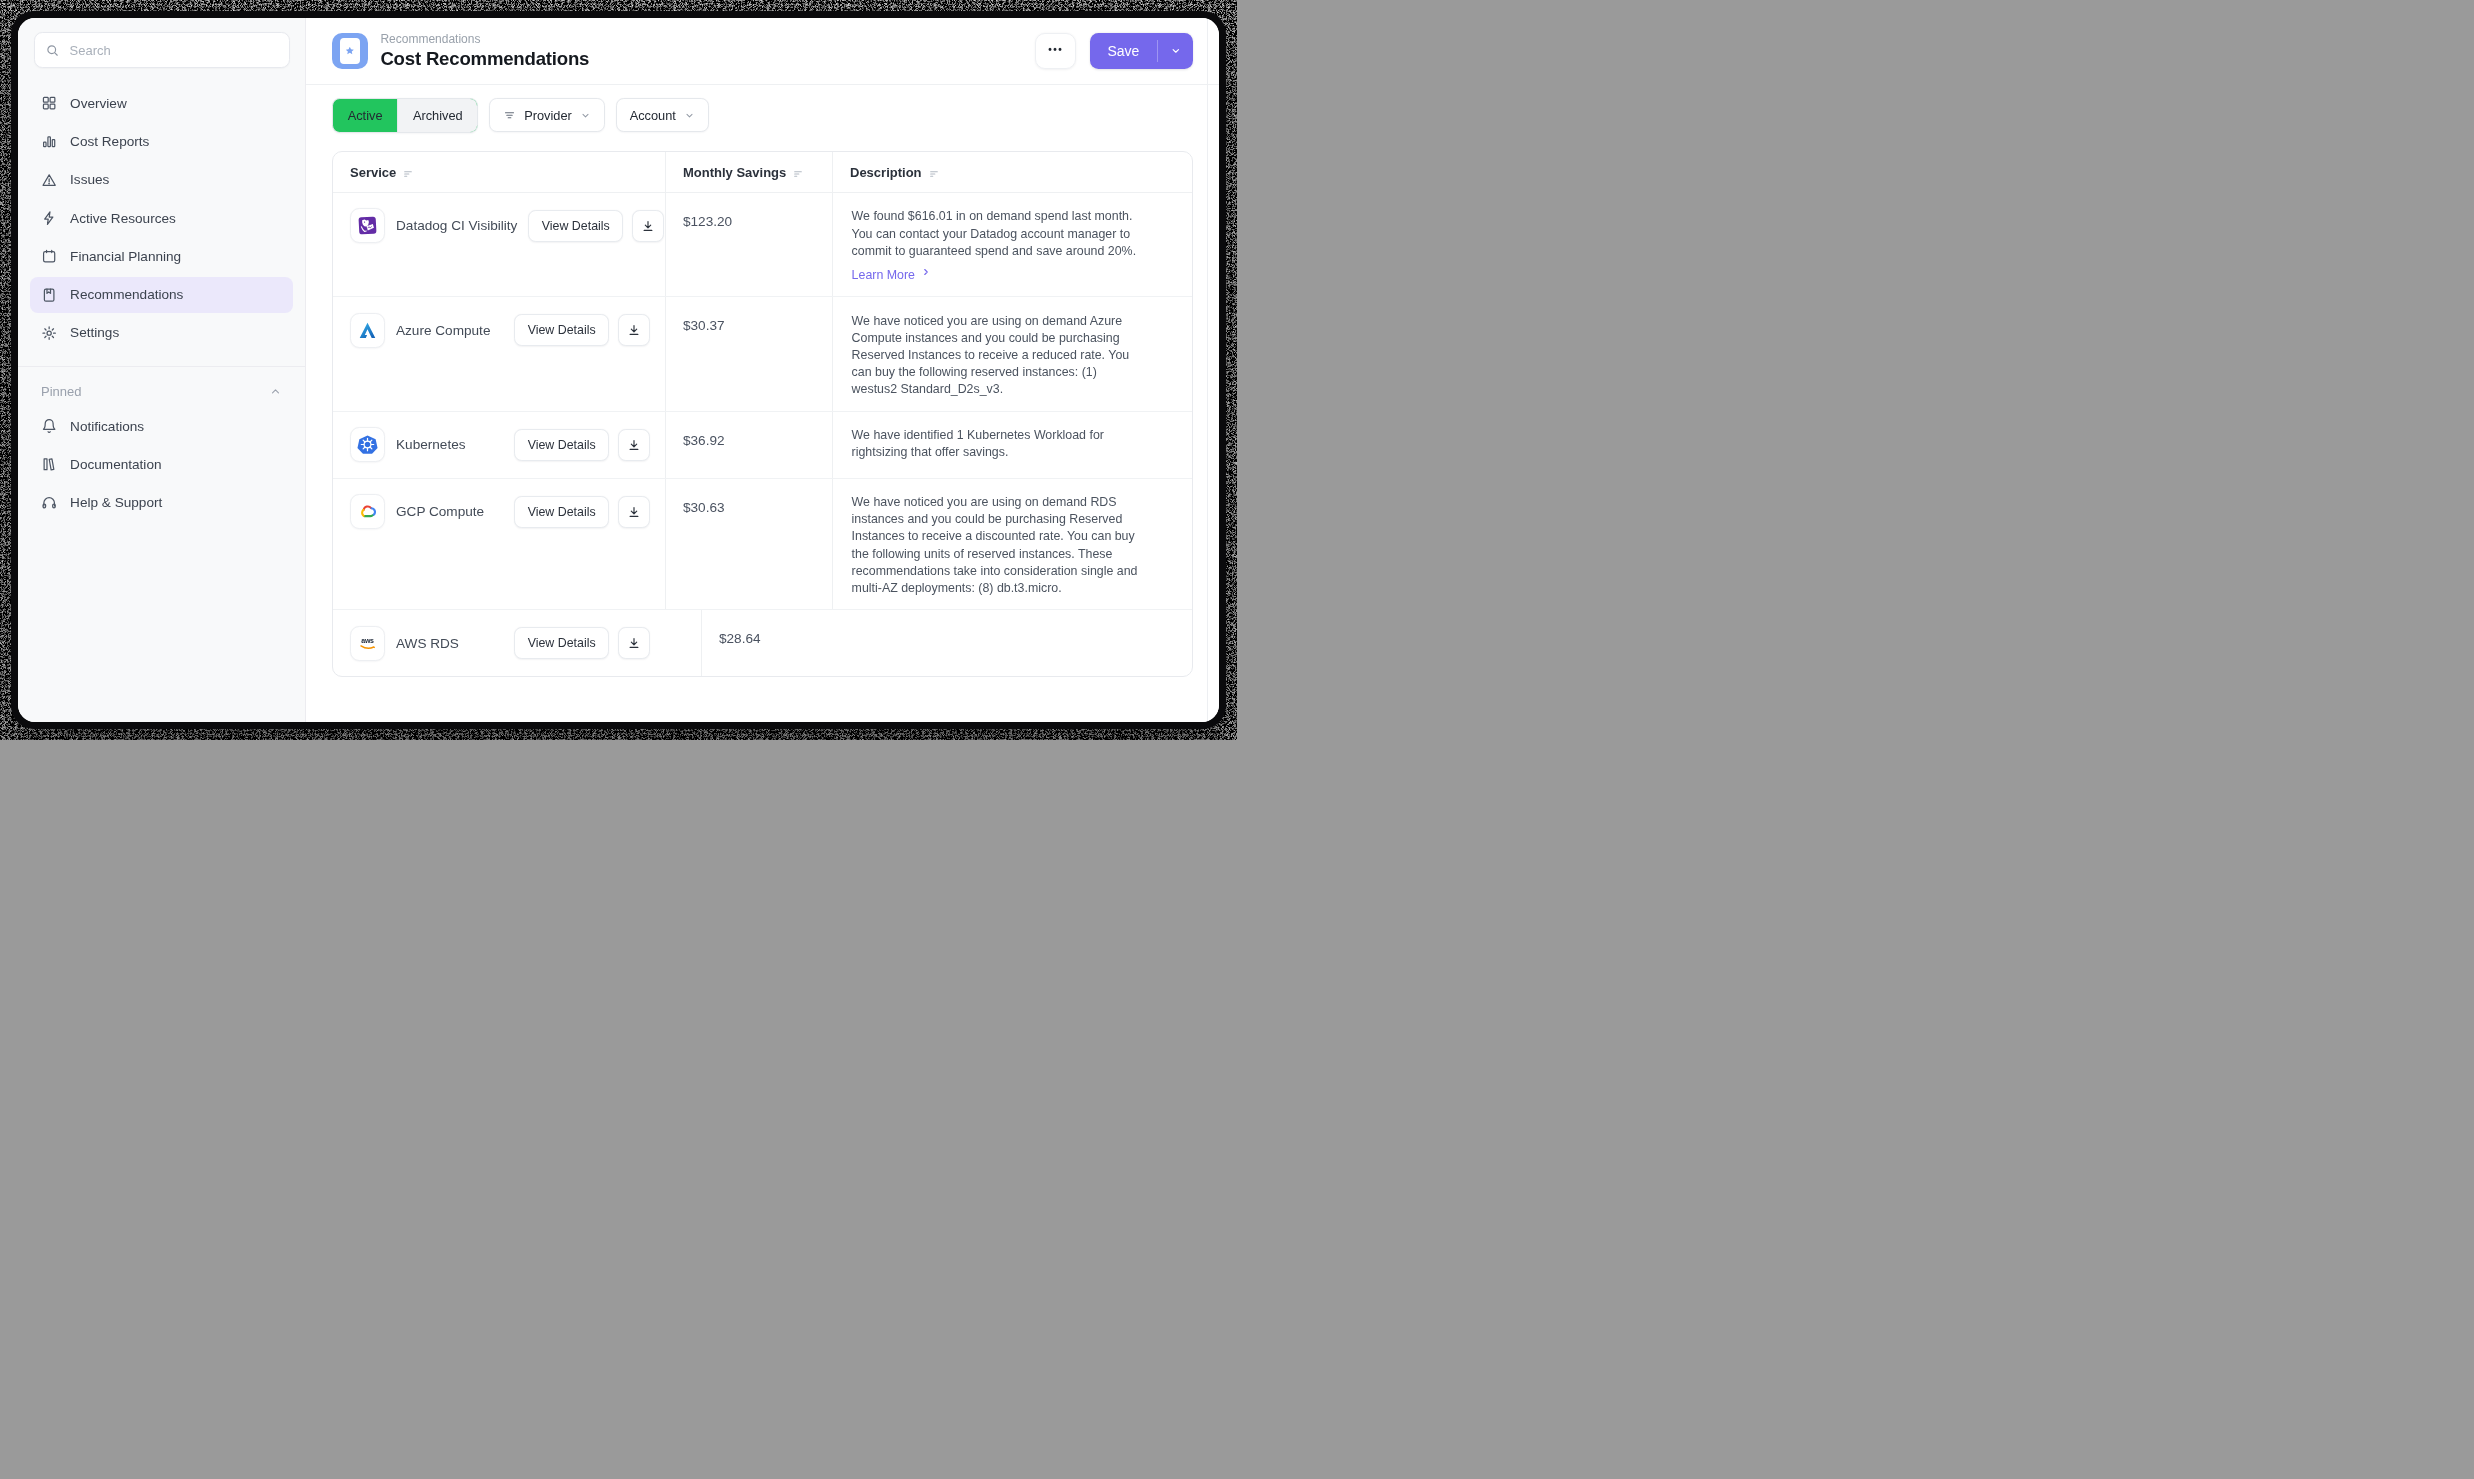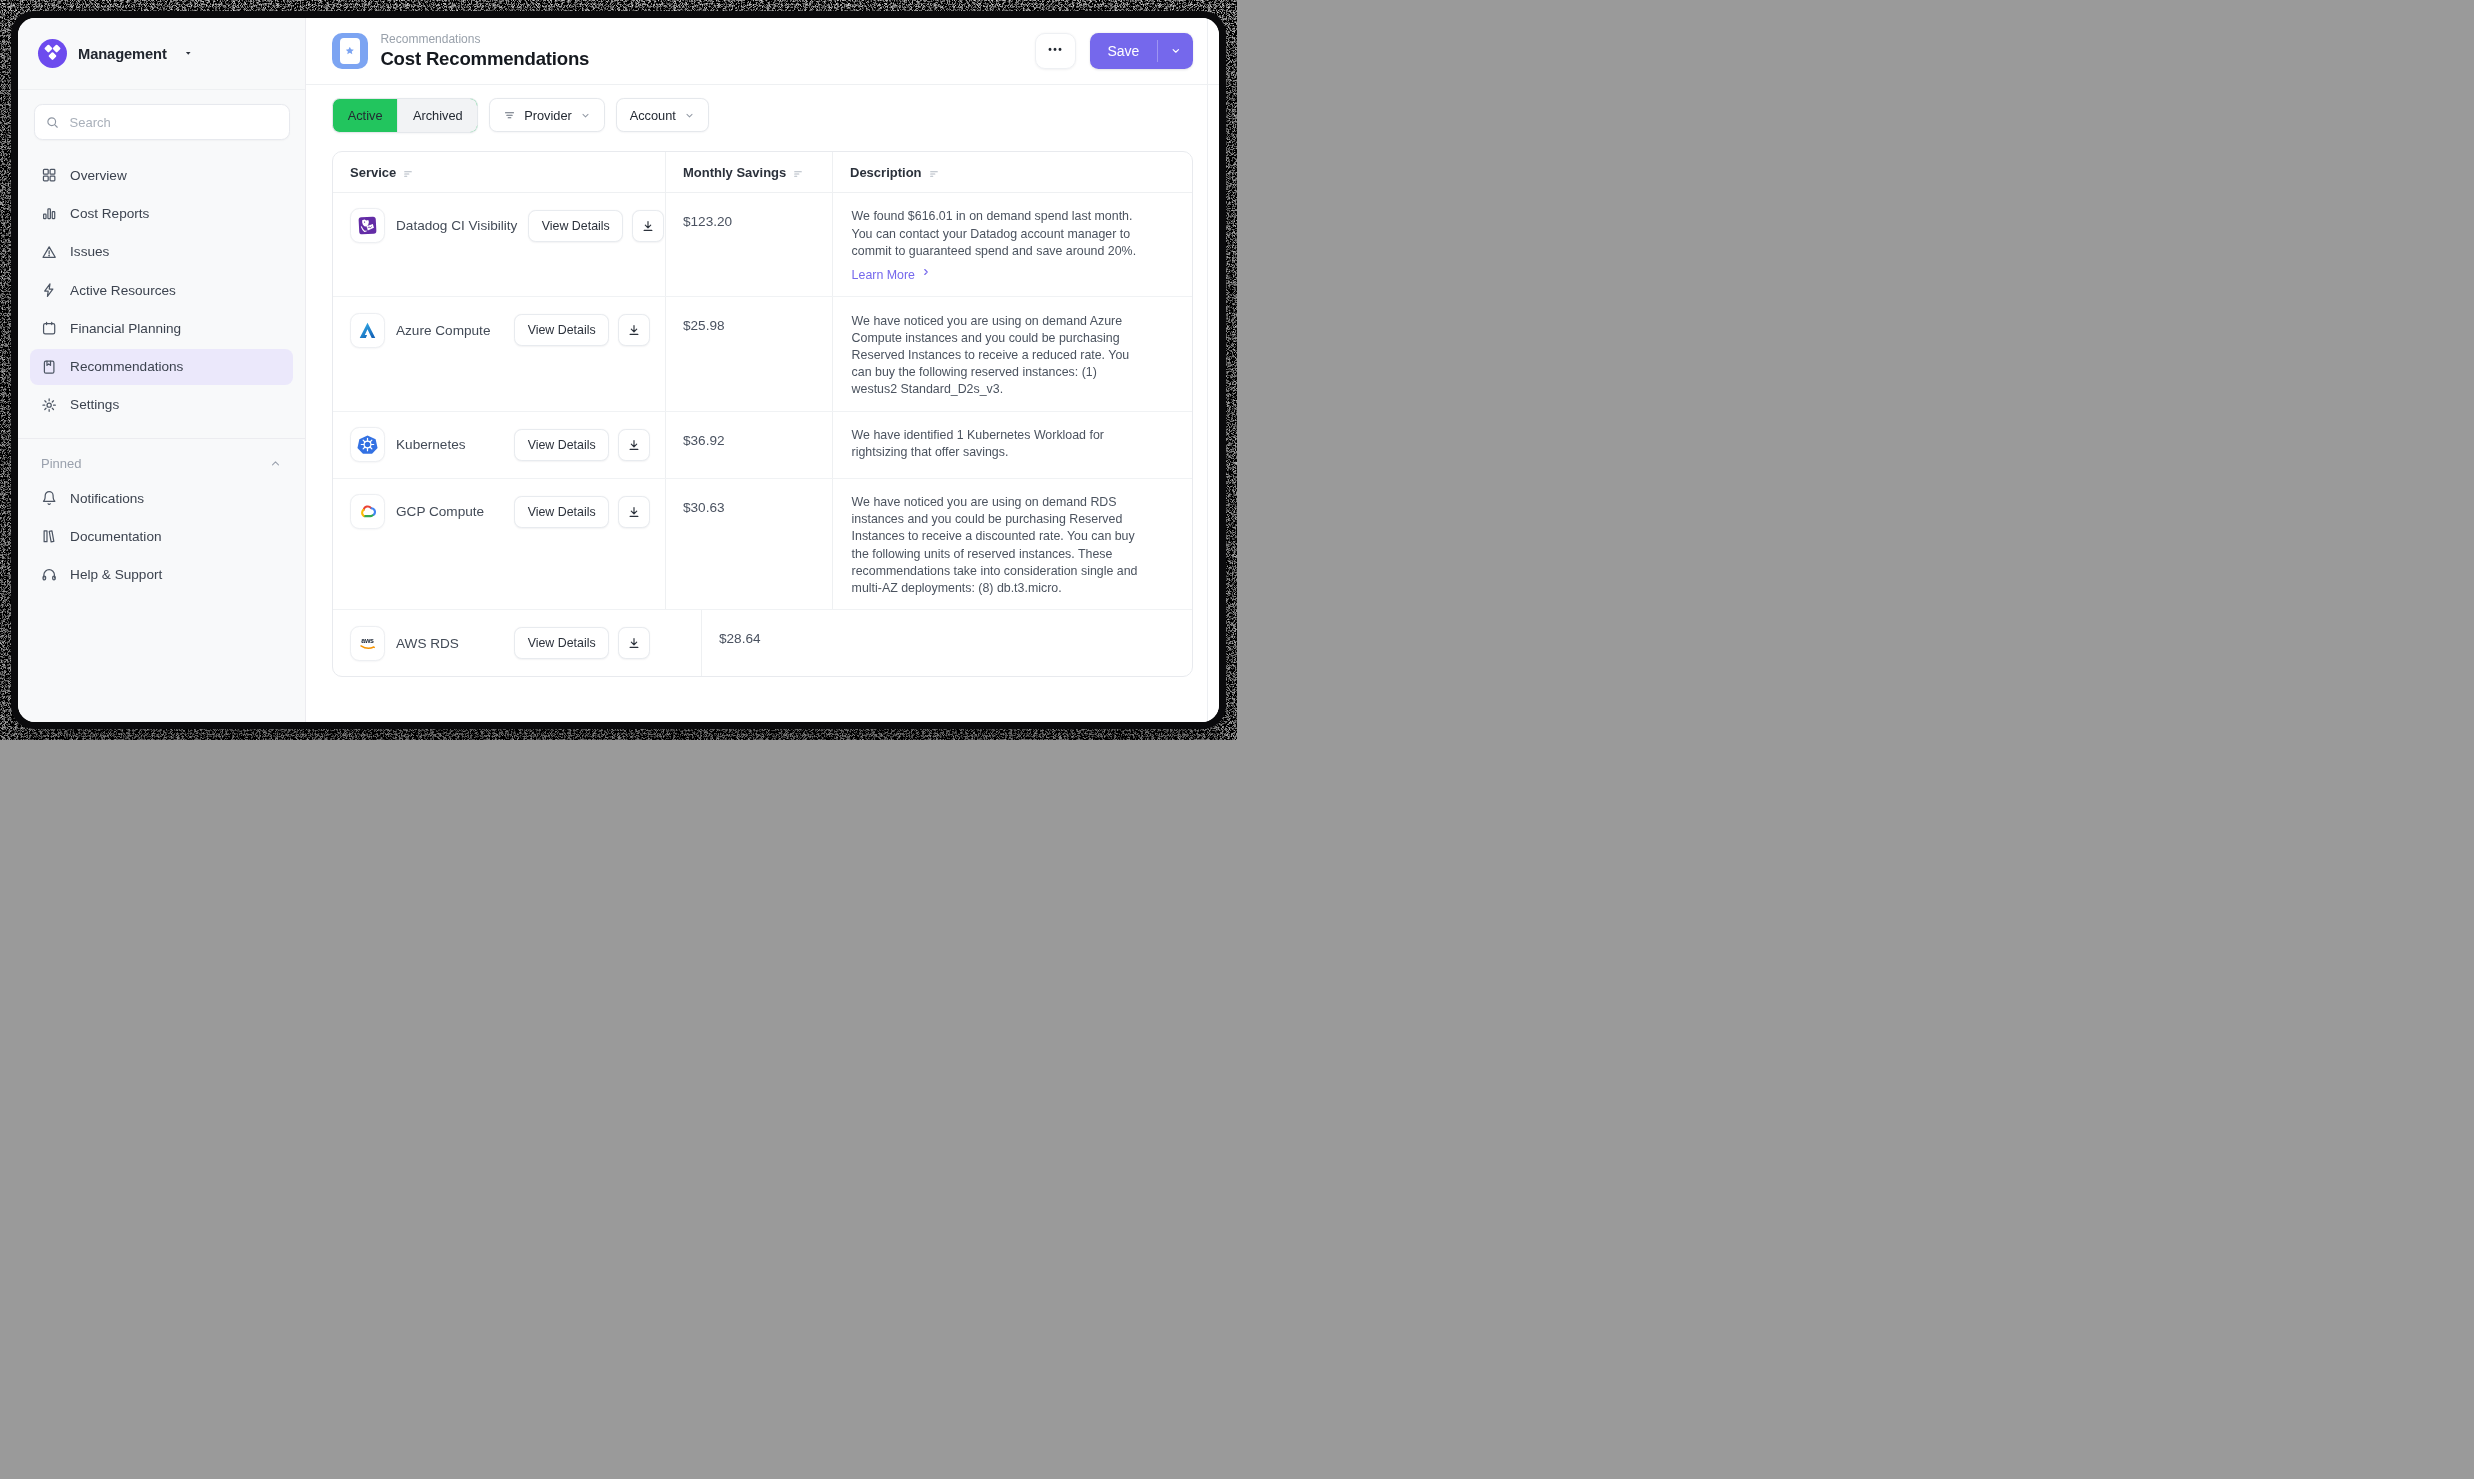--- a/index.html
+++ b/index.html
@@ -190,37 +190,20 @@
       <feFuncA type="linear" slope="0" intercept="1"></feFuncA>
     </feComponentTransfer>
   </filter>
   <rect width="100%" height="100%" filter="url(#noiseF)"></rect>
 </svg>
 
 <div class="frame">
 <div class="app">
 
   <aside class="sidebar">
-    <div class="ws-row">
-      <span class="logo-mark">
-        <svg viewBox="0 0 24 24">
-              <g fill="#ffffff">
-          <rect x="6.1" y="5.4" width="5" height="5" rx="0.9" transform="rotate(45 8.6 7.9)"></rect>
-          <rect x="12.9" y="5.4" width="5" height="5" rx="0.9" transform="rotate(45 15.4 7.9)"></rect>
-          <rect x="9.5" y="11.6" width="5" height="5" rx="0.9" transform="rotate(45 12 14.1)"></rect>
-        </g>
-            </svg>
-      </span>
-      <span class="ws-name">Management</span>
-      <span class="ws-caret">
-        <svg viewBox="0 0 24 24">
-              <path d="M5.5 8.5h13l-6.5 8z" fill="currentColor"></path>
-            </svg>
-      </span>
-    </div>
 
     <div class="search-wrap">
       <span class="search-icon">
         <svg viewBox="0 0 24 24" fill="none" stroke="currentColor" stroke-width="1.9" stroke-linecap="round">
               <circle cx="11" cy="11" r="6.3"></circle>
               <path d="M15.7 15.7 20 20"></path>
             </svg>
       </span>
       <input class="search-input" type="text" value="" placeholder="Search" style="">
     </div>
@@ -477,21 +460,21 @@
                 <div class="svc-actions">
                   <button class="view-btn">View Details</button>
                   <button class="dl-btn">
                     <svg viewBox="0 0 24 24" fill="none" stroke="currentColor" stroke-width="2" stroke-linecap="round" stroke-linejoin="round">
                       <path d="M12 4.4v10.6M7.4 10.6l4.6 4.6 4.6-4.6"></path>
                       <path d="M5.4 19.6h13.2"></path>
                     </svg>
                   </button>
                 </div>
               </div>
-              <div class="td td-savings col-b">$25.98</div>
+              <div class="td td-savings col-b">$30.37</div>
               <div class="td td-desc col-b">
                 <p>We have noticed you are using on demand Azure Compute instances and you could be purchasing Reserved Instances to receive a reduced rate. You can buy the following reserved instances: (1) westus2 Standard_D2s_v3.</p>
               </div>
             </div>
             <div class="trow">
               <div class="td td-service">
                 <span class="icon-tile">
                   <svg viewBox="0 0 24 24">
                     <polygon points="12,1.6 21.3,6.1 23.5,16 17.2,22.7 6.8,22.7 0.5,16 2.7,6.1" fill="#3371e3"></polygon>
                     <circle cx="12" cy="12" r="3.9" fill="none" stroke="#fff" stroke-width="1.4"></circle>

